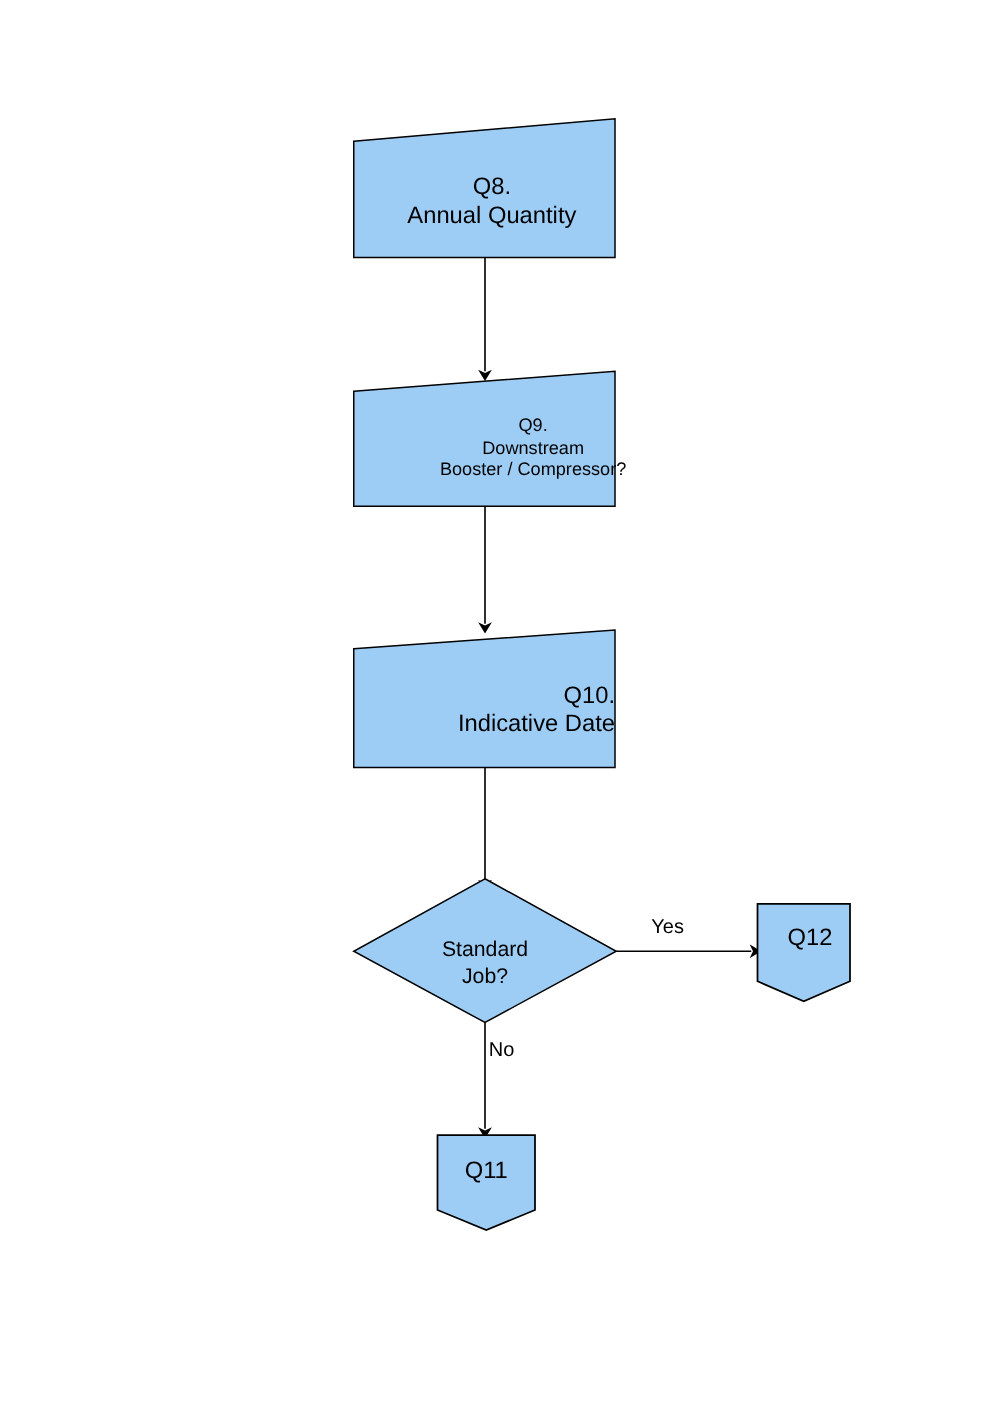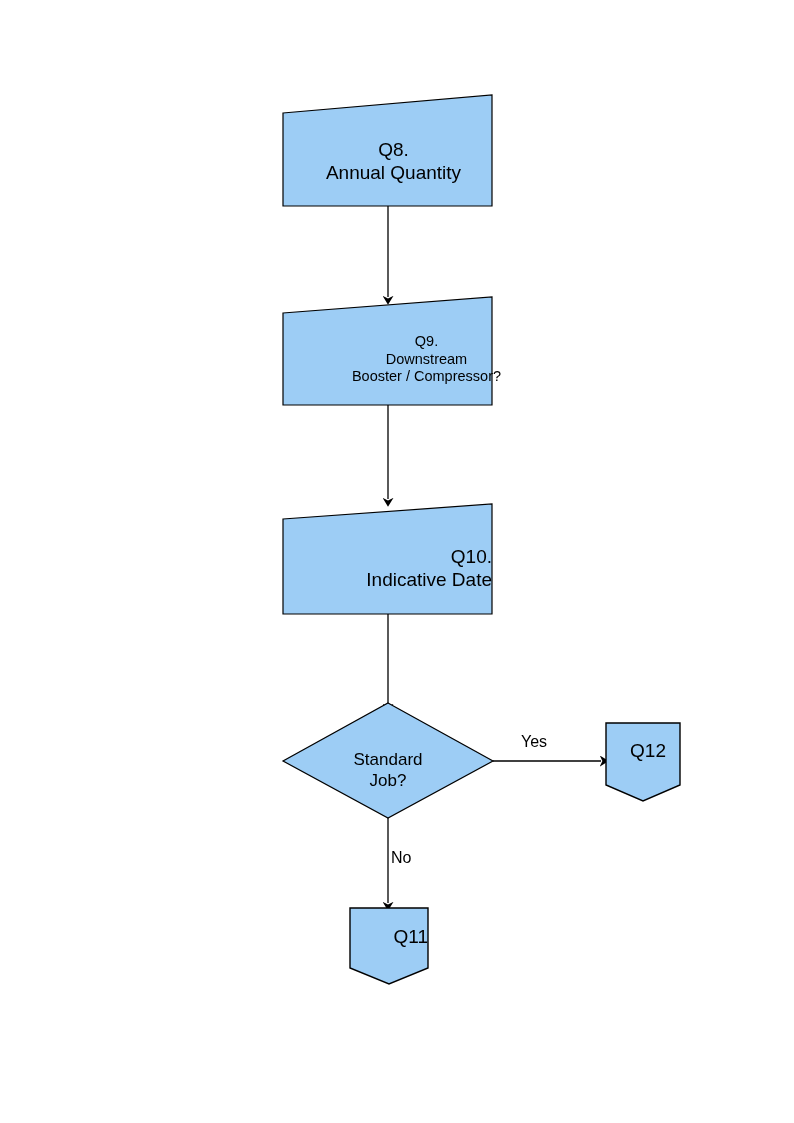--- a/index.html
+++ b/index.html
@@ -81,17 +81,17 @@
 Booster / Compressor?</div>
 
 <div class="node-label label-lg" style="left:283px; top:545px; width:209px;text-align:right;">Q10.
 Indicative Date</div>
 
 <div class="node-label label-md" style="left:283px; top:738px; width:210px;margin-top:12px;">Standard
 Job?</div>
 
 <div class="node-label label-lg" style="left:606px; top:739px; width:84px;">Q12</div>
 
-<div class="node-label label-lg" style="left:350px; top:925px; width:78px;text-align:right;">Q11</div>
+<div class="node-label label-lg" style="left:350px; top:925px; width:78px;">Q11</div>
 
 <div class="edge-label" style="left:521px; top:733px;">Yes</div>
 
-<div class="edge-label" style="left:391px; top:849px;">No</div>
+<div class="edge-label" style="left:391px; top:832px;">No</div>
 
 </body></html>

